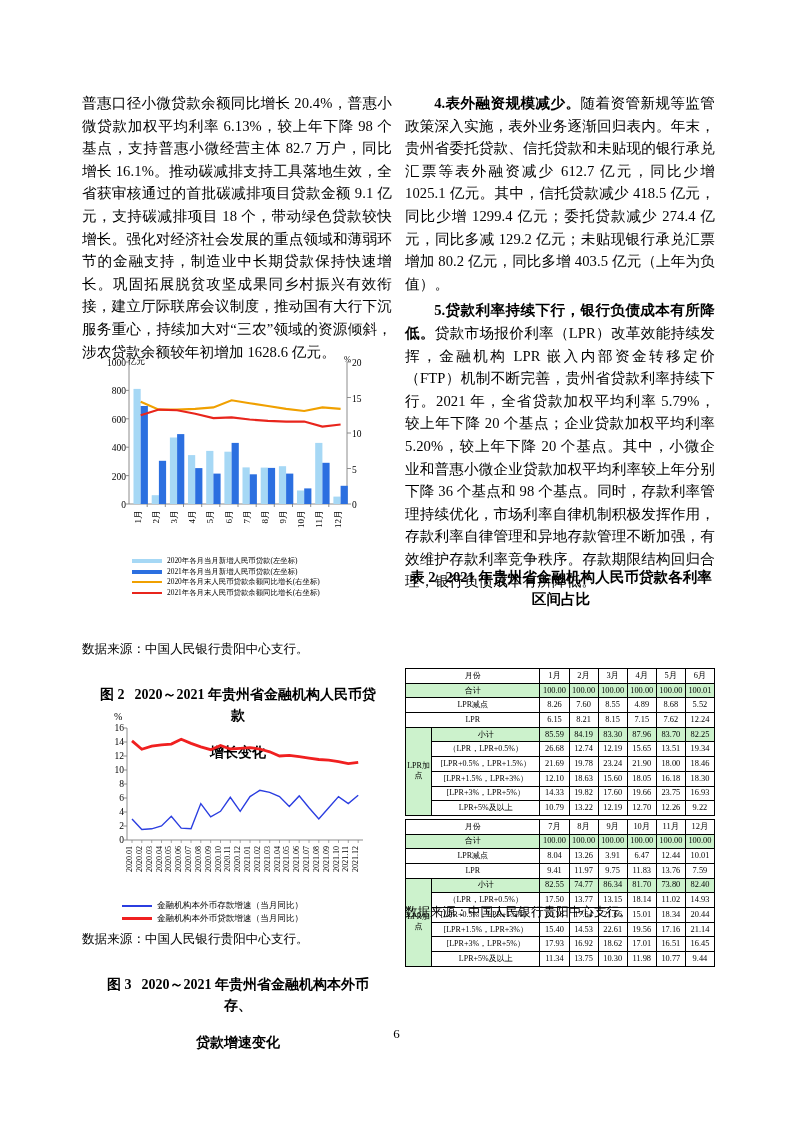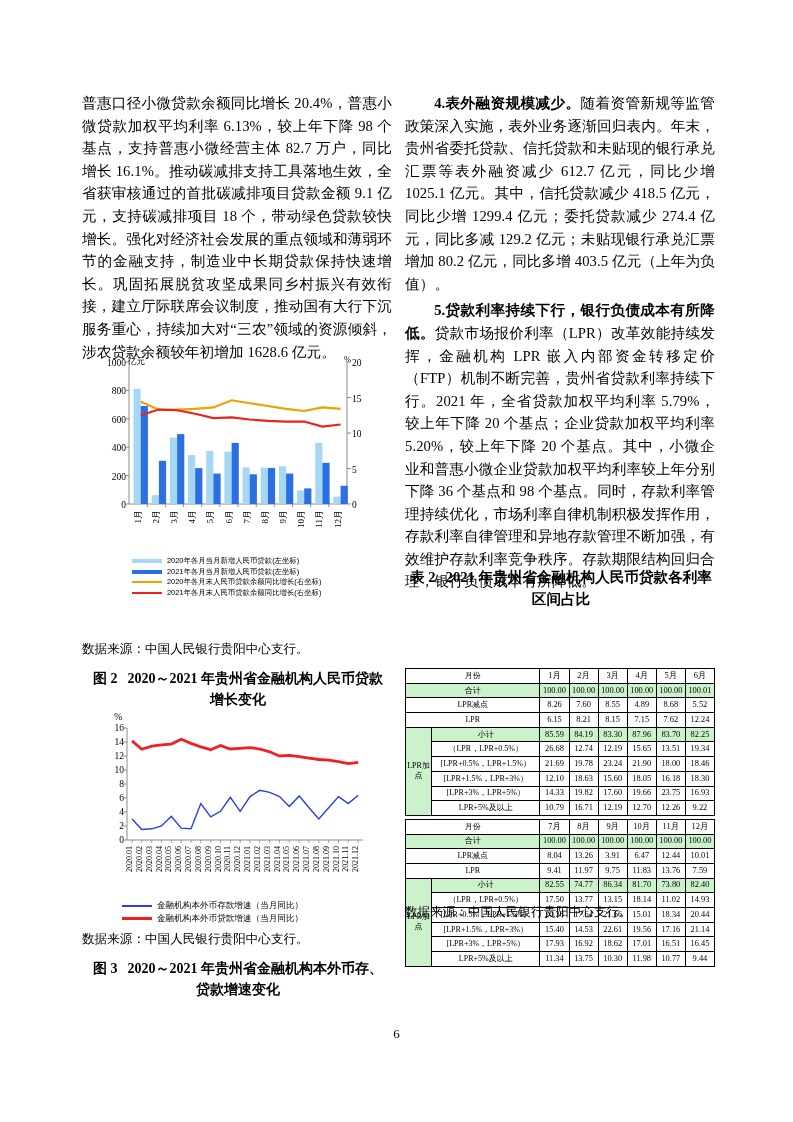--- a/index.html
+++ b/index.html
@@ -38,21 +38,21 @@
   p.body-text.indent { text-indent: 2em; }
   .bold { font-weight: bold; }
 
   
   .figure { position: absolute; width: 310px; }
   .fig-canvas { position: relative; }
   .legend {
     margin-top: 4px;
     font-size: 7.4px;
     line-height: 10.5px;
-    font-family: Liberation Sans, sans-serif;
+    font-family: Liberation Serif, serif;
   }
   .legend-row { display: flex; align-items: center; justify-content: flex-start; }
   .legend-swatch {
     display: inline-block;
     width: 30px;
     height: 4px;
     margin-right: 5px;
     flex: 0 0 auto;
   }
   .legend-swatch.thin { height: 2px; }
@@ -61,21 +61,21 @@
   .source-note {
     font-size: 12.6px;
     line-height: 18px;
     margin: 0;
   }
   .fig-caption {
     font-size: 14px;
     font-weight: bold;
     line-height: 21px;
     text-align: center;
-    margin: 0;
+    margin: 16px;
   }
   .fig-caption .capnum { margin-right: 10px; }
 
   
   .tbl-title {
     font-size: 14.6px;
     font-weight: bold;
     line-height: 22px;
     text-align: center;
     margin: 0;
@@ -475,21 +475,21 @@
           <td>14.33</td>
           <td>19.82</td>
           <td>17.60</td>
           <td>19.66</td>
           <td>23.75</td>
           <td>16.93</td>
         </tr>
         <tr>
           <td class="lbl">LPR+5%及以上</td>
           <td>10.79</td>
-          <td>16.71</td>
+          <td>13.22</td>
           <td>12.19</td>
           <td>12.70</td>
           <td>12.26</td>
           <td>9.22</td>
         </tr>
       </tbody>
     </table>
 
     <div style="height:3px;"></div>
 

